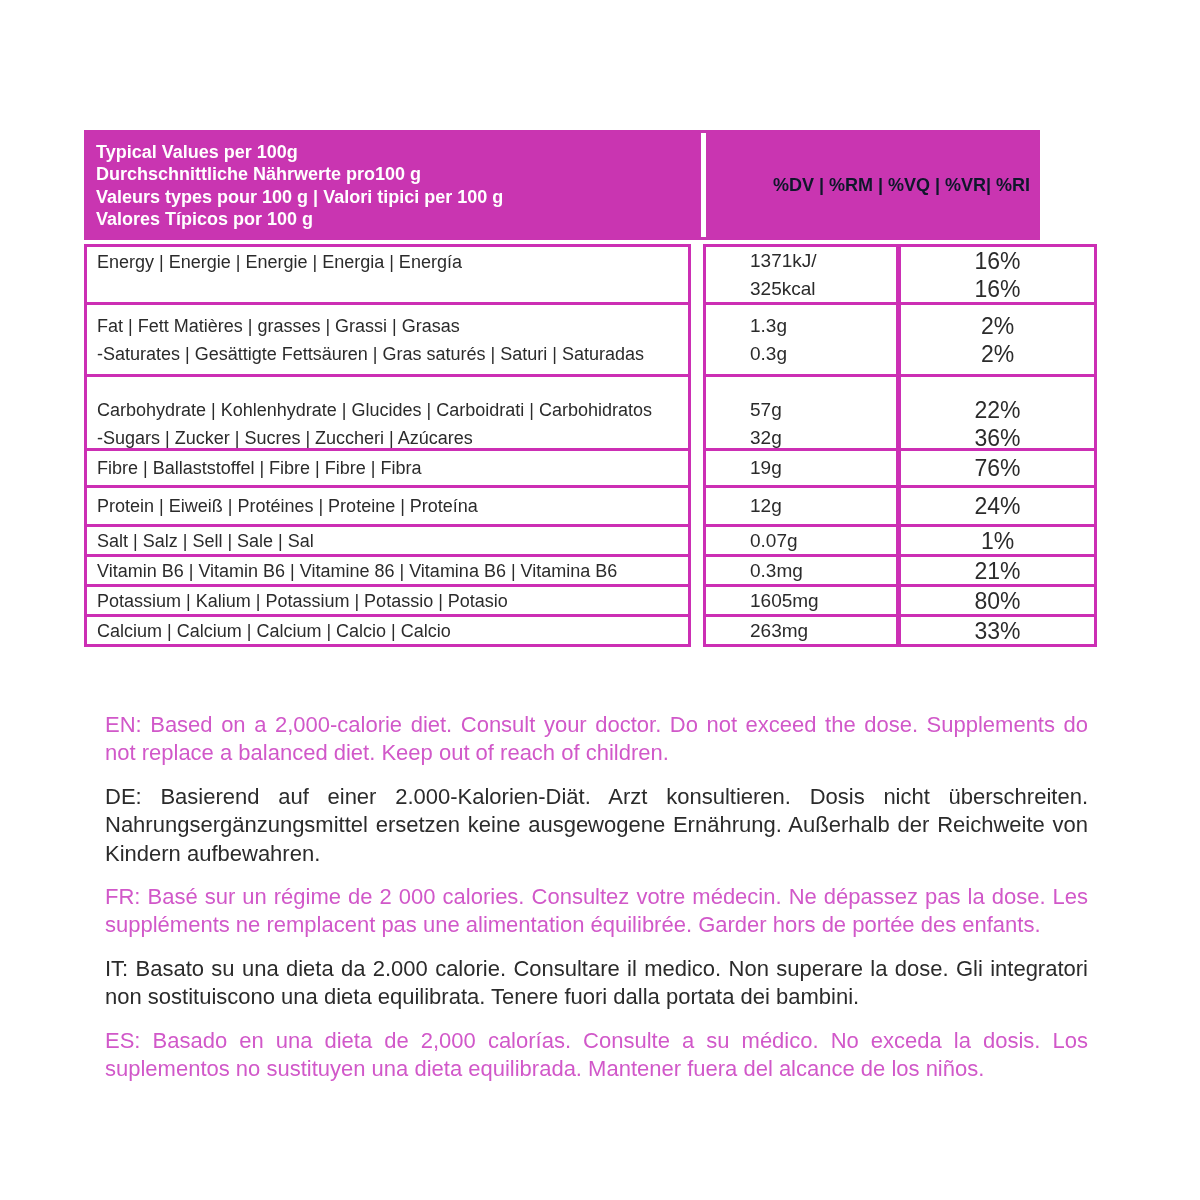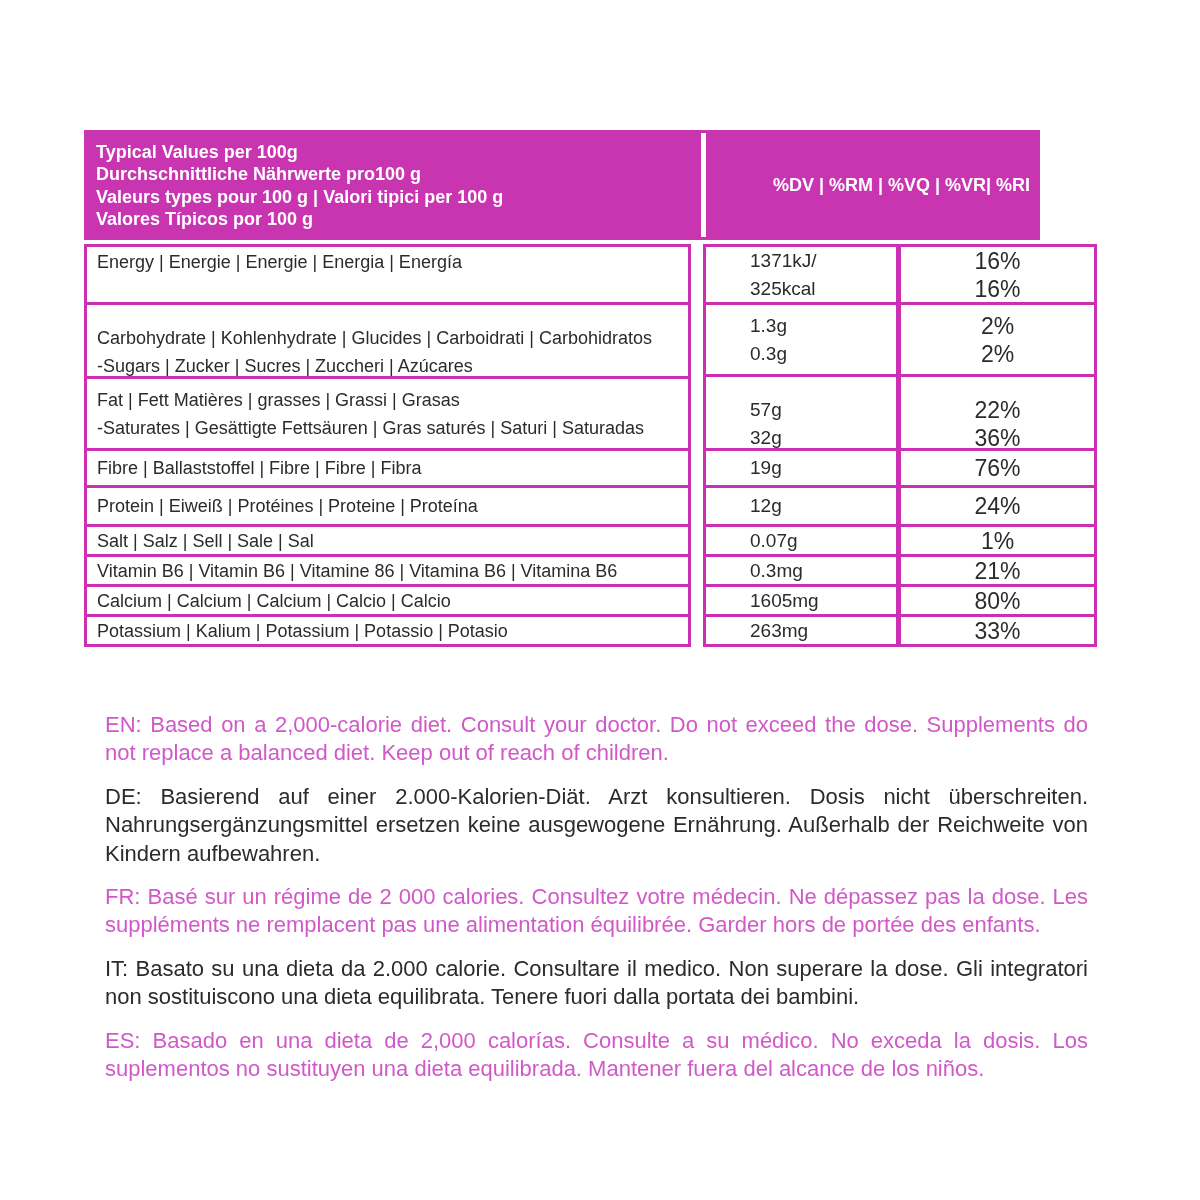--- a/index.html
+++ b/index.html
@@ -17,21 +17,21 @@
   
   .nt-header{position:absolute;left:84px;top:130px;width:956px;height:110px;background:var(--magenta);}
   .nt-header-left{
     position:absolute;left:12px;top:11px;color:#fff;font-weight:bold;
     font-size:18px;line-height:22.4px;white-space:pre;
   }
   .nt-header-divider{position:absolute;left:617px;top:3px;width:5px;height:104px;background:#ffffff;}
   .nt-header-right{
     position:absolute;left:622px;top:0;width:391px;height:110px;
     display:flex;align-items:center;justify-content:center;
-    color:#ffffff;font-weight:bold;font-size:18px;white-space:pre;
+    color:#0f172a;font-weight:bold;font-size:18px;white-space:pre;
   }
 
   
   .labels-col{position:absolute;left:84px;top:244px;width:607px;}
   .values-col{position:absolute;left:703px;top:244px;width:394px;}
   .cellbox{
     box-sizing:border-box;border:3px solid var(--border);background:#fff;
     margin-top:-3px;display:flex;
   }
   .labels-col .cellbox:first-child,.values-col .cellbox:first-child{margin-top:0;}
@@ -74,30 +74,30 @@
     <div class="nt-header-left">Typical Values per 100g
 Durchschnittliche Nährwerte pro100 g
 Valeurs types pour 100 g | Valori tipici per 100 g
 Valores Típicos por 100 g</div>
     <div class="nt-header-divider"></div>
     <div class="nt-header-right">%DV | %RM | %VQ | %VR| %RI</div>
   </div>
 
   <div class="labels-col">
     <div class="cellbox label-cell top-align h-r0">Energy | Energie | Energie | Energia | Energía</div>
+    <div class="cellbox label-cell h-r1">Fat | Fett Matières | grasses | Grassi | Grasas
+-Saturates | Gesättigte Fettsäuren | Gras saturés | Saturi | Saturadas</div>
     <div class="cellbox label-cell pad-carb h-r2">Carbohydrate | Kohlenhydrate | Glucides | Carboidrati | Carbohidratos
 -Sugars | Zucker | Sucres | Zuccheri | Azúcares</div>
-    <div class="cellbox label-cell h-r1">Fat | Fett Matières | grasses | Grassi | Grasas
--Saturates | Gesättigte Fettsäuren | Gras saturés | Saturi | Saturadas</div>
     <div class="cellbox label-cell h-r3">Fibre | Ballaststoffel | Fibre | Fibre | Fibra</div>
     <div class="cellbox label-cell h-r4">Protein | Eiweiß | Protéines | Proteine | Proteína</div>
     <div class="cellbox label-cell h-r5">Salt | Salz | Sell | Sale | Sal</div>
     <div class="cellbox label-cell h-r6">Vitamin B6 | Vitamin B6 | Vitamine 86 | Vitamina B6 | Vitamina B6</div>
+    <div class="cellbox label-cell h-r7">Potassium | Kalium | Potassium | Potassio | Potasio</div>
     <div class="cellbox label-cell h-r8">Calcium | Calcium | Calcium | Calcio | Calcio</div>
-    <div class="cellbox label-cell h-r7">Potassium | Kalium | Potassium | Potassio | Potasio</div>
   </div>
 
   <div class="values-col">
     <div class="cellbox values-row h-r0">
       <div class="value-cell">1371kJ/
 325kcal</div>
       <div class="pct-cell">16%
 16%</div>
     </div>
     <div class="cellbox values-row h-r1">

